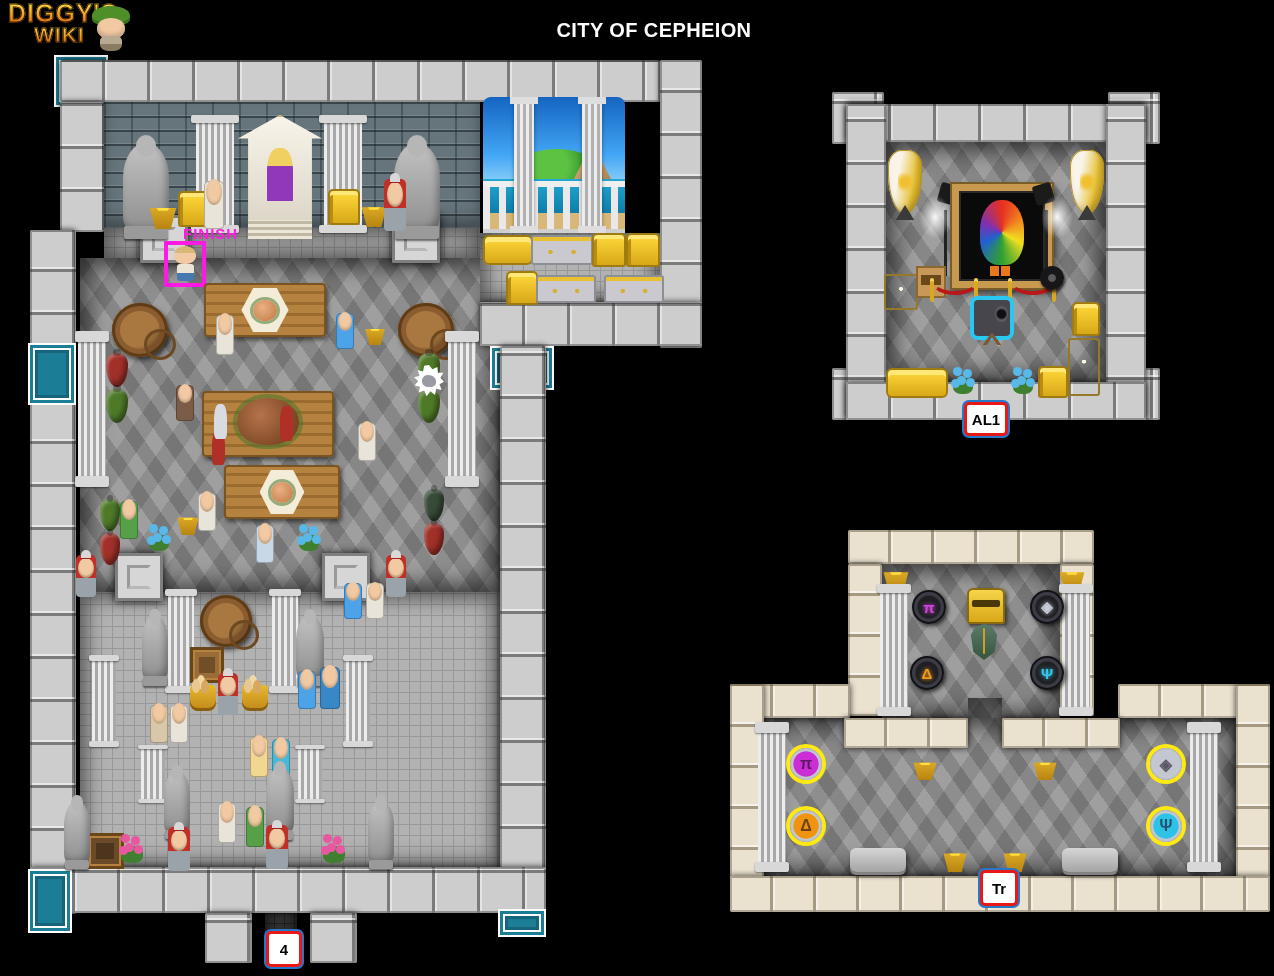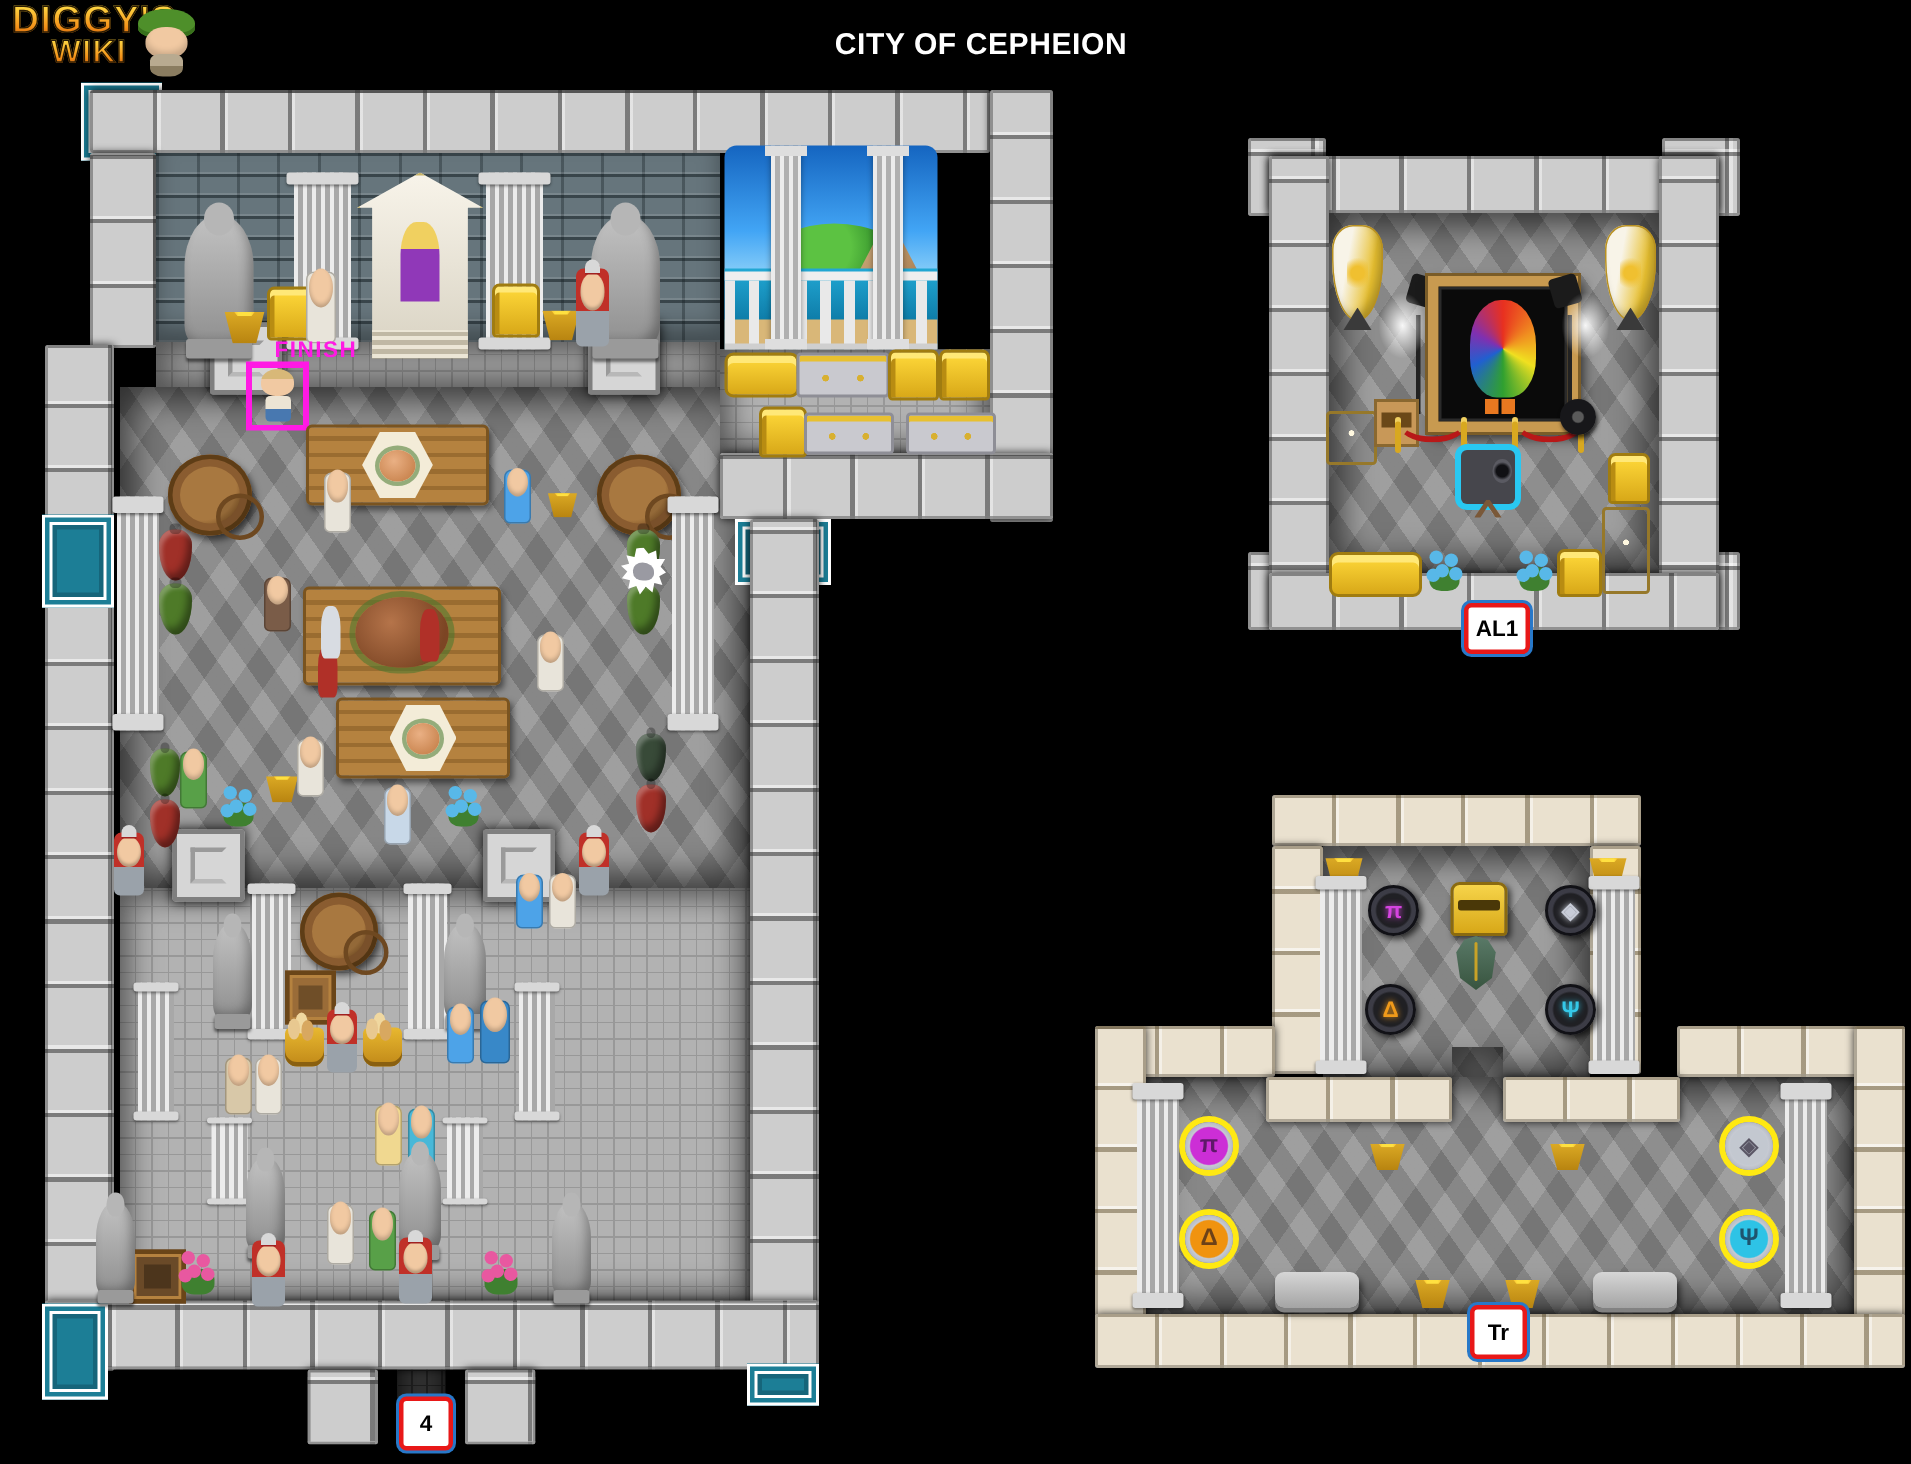--- a/index.html
+++ b/index.html
@@ -300,21 +300,21 @@
       <div class="obj t-rope" style="left: 100px; top: 188px; width: 50px; height: 26px;"></div>
       <div class="obj t-rope" style="left: 178px; top: 188px; width: 50px; height: 26px;"></div>
       <div class="obj t-reel" style="left: 210px; top: 176px; width: 24px; height: 24px;"></div>
       <div class="obj t-camera" style="left: 144px; top: 210px; width: 36px; height: 36px; box-shadow: rgb(41, 200, 242) 0px 0px 0px 4px;"></div>
       <div class="obj t-chair" style="left: 242px; top: 212px; width: 24px; height: 30px;"></div>
       <div class="obj t-pedestal" style="left: 238px; top: 248px; width: 28px; height: 54px;"></div>
       <div class="obj t-couch" style="left: 56px; top: 278px; width: 58px; height: 26px;"></div>
       <div class="obj t-flowers" style="left: 120px; top: 276px; width: 26px; height: 28px; --c: #58b8e8;"></div>
       <div class="obj t-flowers" style="left: 180px; top: 276px; width: 26px; height: 28px; --c: #58b8e8;"></div>
       <div class="obj t-chair" style="left: 208px; top: 276px; width: 26px; height: 28px;"></div>
-      <div class="obj t-exit" style="left: 146px; top: 312px; width: 38px; height: 28px;">
+      <div class="obj t-exit" style="left: 134px; top: 312px; width: 38px; height: 28px;">
         <span>AL1</span>
       </div>
     </div>
 </div>
 
 <div class="room" style="left:730px;top:530px;width:540px;height:382px">
   <div class="wc" style="left:118px;top:0;width:246px;height:34px"></div>
   <div class="wc" style="left:118px;top:34px;width:34px;height:152px"></div>
   <div class="wc" style="left:330px;top:34px;width:34px;height:152px"></div>
   <div class="fflag" style="left:152px;top:34px;width:178px;height:156px"></div>

